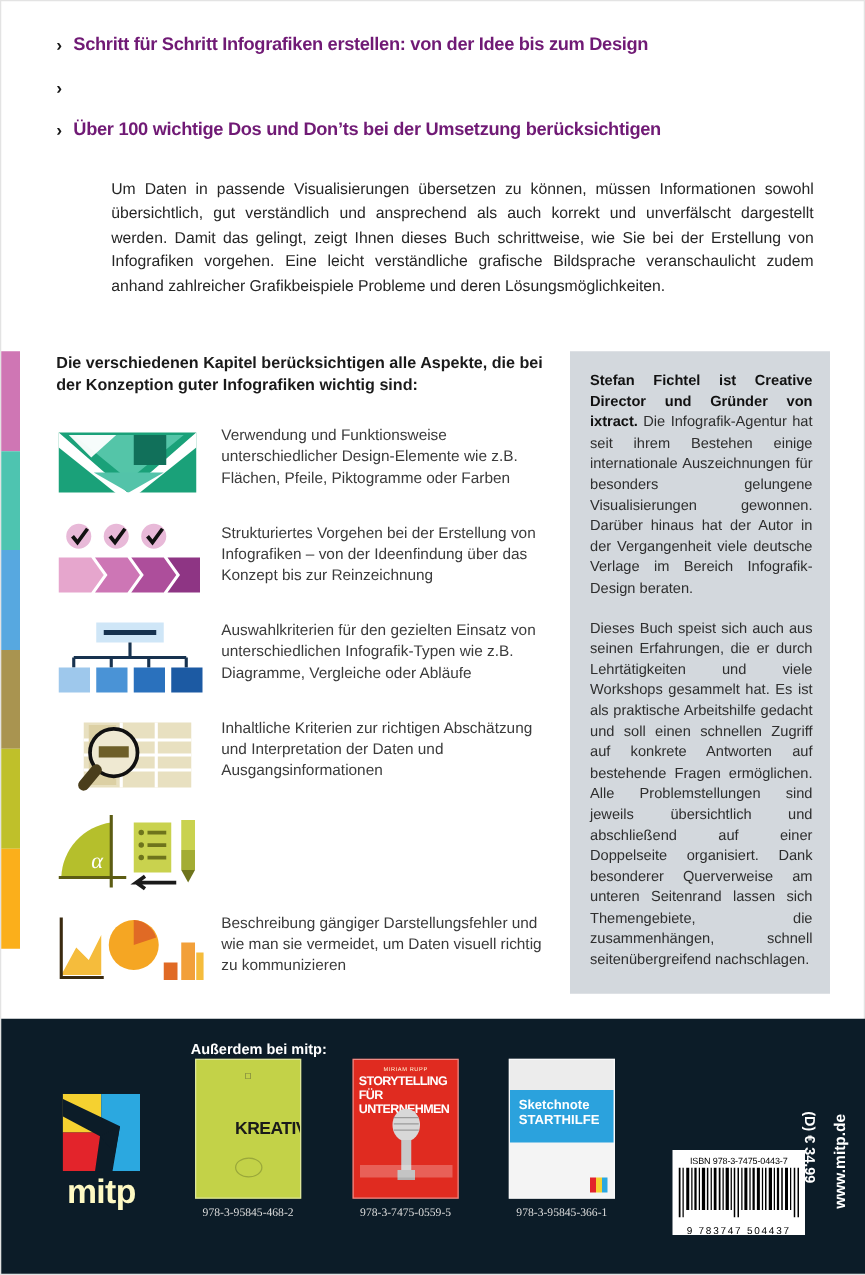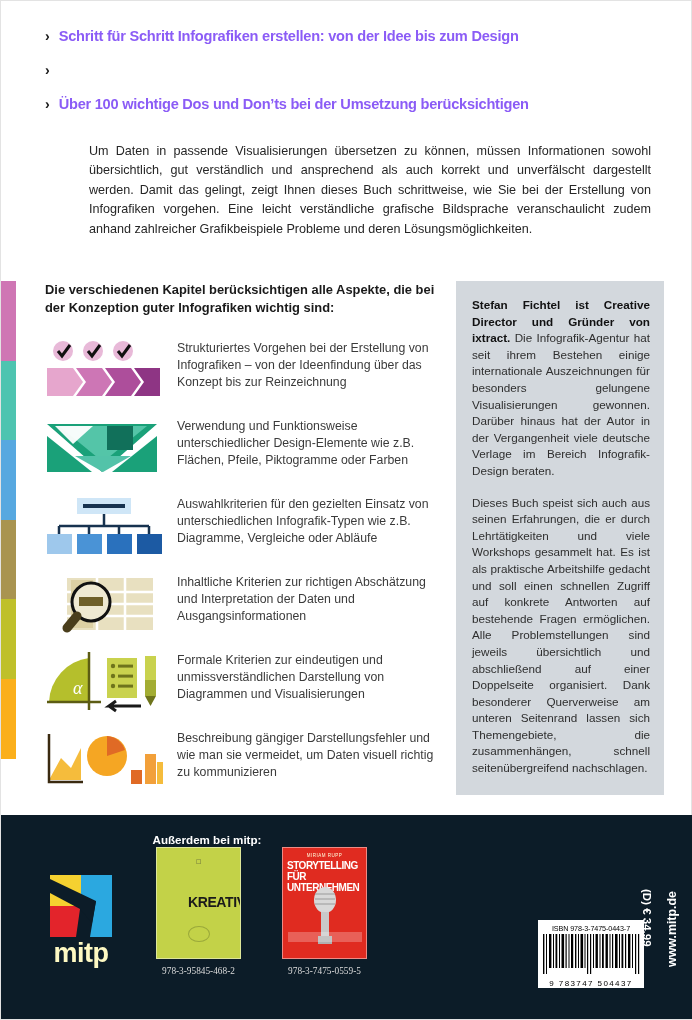--- a/index.html
+++ b/index.html
@@ -20,21 +20,21 @@
   .bullets { padding: 26px 40px 0 44px; }
   .bullet {
     display: flex; align-items: flex-start;
     margin-bottom: 15px;
   }
   .bullet-mark {
     color: #1a1a1a; font-size: 14px; font-weight: 700;
     line-height: 19px; margin-right: 9px; flex: 0 0 auto;
   }
   .bullet-text {
-    font-size: 14.6px; font-weight: 700; color: #8b5cf6;
+    font-size: 14.6px; font-weight: 700; color: #701a75;
     line-height: 19px; letter-spacing: -0.25px;
   }
 
   
   .intro {
     padding: 13px 40px 0 44px;
     font-size: 12.6px; line-height: 19.4px;
     color: #262626; text-align: justify; margin-left: 44px;
   }
 
@@ -183,20 +183,34 @@
       <div style="background: rgb(207, 118, 180);"></div>
       <div style="background: rgb(78, 196, 176);"></div>
       <div style="background: rgb(87, 168, 224);"></div>
       <div style="background: rgb(169, 148, 80);"></div>
       <div style="background: rgb(191, 192, 42);"></div>
       <div style="background: rgb(251, 175, 27);"></div>
     </div>
 
     <div class="left-col">
       <div class="lead">Die verschiedenen Kapitel berücksichtigen alle Aspekte, die bei der Konzeption guter Infografiken wichtig sind:</div>
+
+      <div class="feature">
+        <div class="feature-icon">
+          <svg width="118" height="64" viewBox="0 0 118 64">
+            <rect x="2" y="8" width="110" height="48" fill="#1aa179"></rect>
+            <path d="M2 8 L57 56 L112 8 L112 20 L57 64 L2 20 Z" fill="#ffffff"></path>
+            <path d="M14 10 L58 46 L102 10 Z" fill="#5fcbb0" opacity="0.85"></path>
+            <path d="M10 10 L48 10 L28 28 Z" fill="#ffffff" opacity="0.95"></path>
+            <rect x="62" y="10" width="26" height="24" fill="#11705a"></rect>
+            <path d="M30 40 L58 56 L86 40 Z" fill="#53c3a9"></path>
+          </svg>
+        </div>
+        <div class="feature-text">Verwendung und Funktionsweise unterschiedlicher Design-Elemente wie z.B. Flächen, Pfeile, Piktogramme oder Farben</div>
+      </div>
 
       <div class="feature">
         <div class="feature-icon">
           <svg width="118" height="64" viewBox="0 0 118 64">
             <g>
               <circle cx="18" cy="13" r="10" fill="#e8b9d8"></circle>
               <circle cx="48" cy="13" r="10" fill="#e8b9d8"></circle>
               <circle cx="78" cy="13" r="10" fill="#e8b9d8"></circle>
               <path d="M13 13 l4 5 l8 -11" stroke="#111" stroke-width="3" fill="none"></path>
               <path d="M43 13 l4 5 l8 -11" stroke="#111" stroke-width="3" fill="none"></path>
@@ -204,34 +218,20 @@
             </g>
             <g>
               <path d="M2 30 h26 l10 14 l-10 14 h-26 z" fill="#e6a6cd"></path>
               <path d="M31 30 h26 l10 14 l-10 14 h-26 l10 -14 z" fill="#cd76b5"></path>
               <path d="M60 30 h26 l10 14 l-10 14 h-26 l10 -14 z" fill="#ad4e9b"></path>
               <path d="M89 30 h26 v28 h-26 l10 -14 z" fill="#8e3584"></path>
             </g>
           </svg>
         </div>
         <div class="feature-text">Strukturiertes Vorgehen bei der Erstellung von Infografiken – von der Ideenfindung über das Konzept bis zur Reinzeichnung</div>
-      </div>
-
-      <div class="feature">
-        <div class="feature-icon">
-          <svg width="118" height="64" viewBox="0 0 118 64">
-            <rect x="2" y="8" width="110" height="48" fill="#1aa179"></rect>
-            <path d="M2 8 L57 56 L112 8 L112 20 L57 64 L2 20 Z" fill="#ffffff"></path>
-            <path d="M14 10 L58 46 L102 10 Z" fill="#5fcbb0" opacity="0.85"></path>
-            <path d="M10 10 L48 10 L28 28 Z" fill="#ffffff" opacity="0.95"></path>
-            <rect x="62" y="10" width="26" height="24" fill="#11705a"></rect>
-            <path d="M30 40 L58 56 L86 40 Z" fill="#53c3a9"></path>
-          </svg>
-        </div>
-        <div class="feature-text">Verwendung und Funktionsweise unterschiedlicher Design-Elemente wie z.B. Flächen, Pfeile, Piktogramme oder Farben</div>
       </div>
 
       <div class="feature">
         <div class="feature-icon">
           <svg width="118" height="64" viewBox="0 0 118 64">
             <rect x="32" y="4" width="54" height="16" fill="#cfe6f7"></rect>
             <rect x="38" y="10" width="42" height="4" fill="#17324f"></rect>
             <path d="M59 20 v12" stroke="#17324f" stroke-width="2.5" fill="none"></path>
             <path d="M14 32 h90" stroke="#17324f" stroke-width="2.5" fill="none"></path>
             <path d="M14 32 v8 M44 32 v8 M74 32 v8 M104 32 v8" stroke="#17324f" stroke-width="2.5" fill="none"></path>
@@ -276,21 +276,20 @@
                 <rect x="73" y="24.6" width="15" height="3"></rect>
               <circle cx="68" cy="36" r="2.2"></circle>
                 <rect x="73" y="34.6" width="15" height="3"></rect>
             </g>
             <rect x="100" y="6" width="11" height="24" fill="#c9d24e"></rect>
             <rect x="100" y="30" width="11" height="16" fill="#a3ad33"></rect>
             <path d="M100 46 h11 l-5.5 10 z" fill="#6e741c"></path>
             <path d="M96 56 h-32 l7 -5 m-7 5 l7 5" stroke="#1a1a1a" stroke-width="3" fill="none"></path>
           </svg>
         </div>
-        <div class="feature-text">Formale Kriterien zur eindeutigen und unmissverständlichen Darstellung von Diagrammen und Visualisierungen</div>
       </div>
 
       <div class="feature">
         <div class="feature-icon">
           <svg width="118" height="64" viewBox="0 0 118 64">
             <path d="M4 52 L16 30 L26 40 L36 20 L36 52 Z" fill="#f5bc3c"></path>
             <path d="M4 6 v48 h34" stroke="#3a2a10" stroke-width="2.5" fill="none"></path>
             <circle cx="62" cy="28" r="20" fill="#f5a623"></circle>
             <path d="M62 28 L62 8 A20 20 0 0 1 80 22 Z" fill="#e06a25"></path>
             <rect x="86" y="42" width="11" height="14" fill="#e06a25"></rect>
@@ -343,20 +342,29 @@
               <path d="M8 8 h20 M8 13 h20 M8 18 h20"></path>
             </g>
           <rect x="14" y="26" width="8" height="26" fill="#c9c9c9"></rect>
           <rect x="11" y="50" width="14" height="8" fill="#b0b0b0"></rect>
         </svg>
         <div style="position:absolute;bottom:16px;left:5px;width:74px;height:10px;background:rgba(255,255,255,.25);"></div>
       </div>
       <div class="book-isbn">978-3-7475-0559-5</div>
     </div>
 
+    <div class="book" id="book-3">
+      <div class="book-cover" style="background:#f4f4f4;">
+        <div style="position:absolute;top:0;left:0;width:100%;height:24px;background:#ececec;"></div>
+        <div style="position:absolute;top:24px;left:0;width:100%;height:42px;background:#2ba2dd;"></div>
+        <div style="position:absolute;top:30px;left:7px;width:72px;font-size:10.5px;font-weight:700;color:#ffffff;line-height:12px;">Sketchnote STARTHILFE</div>
+        <div style="position:absolute;bottom:4px;right:5px;width:14px;height:12px;background:linear-gradient(90deg,#e3242b 33%,#f5d130 33%,#f5d130 66%,#2ba8e0 66%);"></div>
+      </div>
+      <div class="book-isbn">978-3-95845-366-1</div>
+    </div>
 
     <div class="barcode-box">
       <div class="barcode-isbn">ISBN 978-3-7475-0443-7</div>
       <svg class="barcode-bars" viewBox="0 0 98 40" preserveAspectRatio="none">
         <g fill="#000">
           <rect x="1" y="0" width="1.4" height="40"></rect>
             <rect x="4" y="0" width="1" height="40"></rect>
           <rect x="7" y="0" width="2.4" height="34"></rect>
             <rect x="11" y="0" width="1" height="34"></rect>
           <rect x="13.5" y="0" width="1.8" height="34"></rect>

